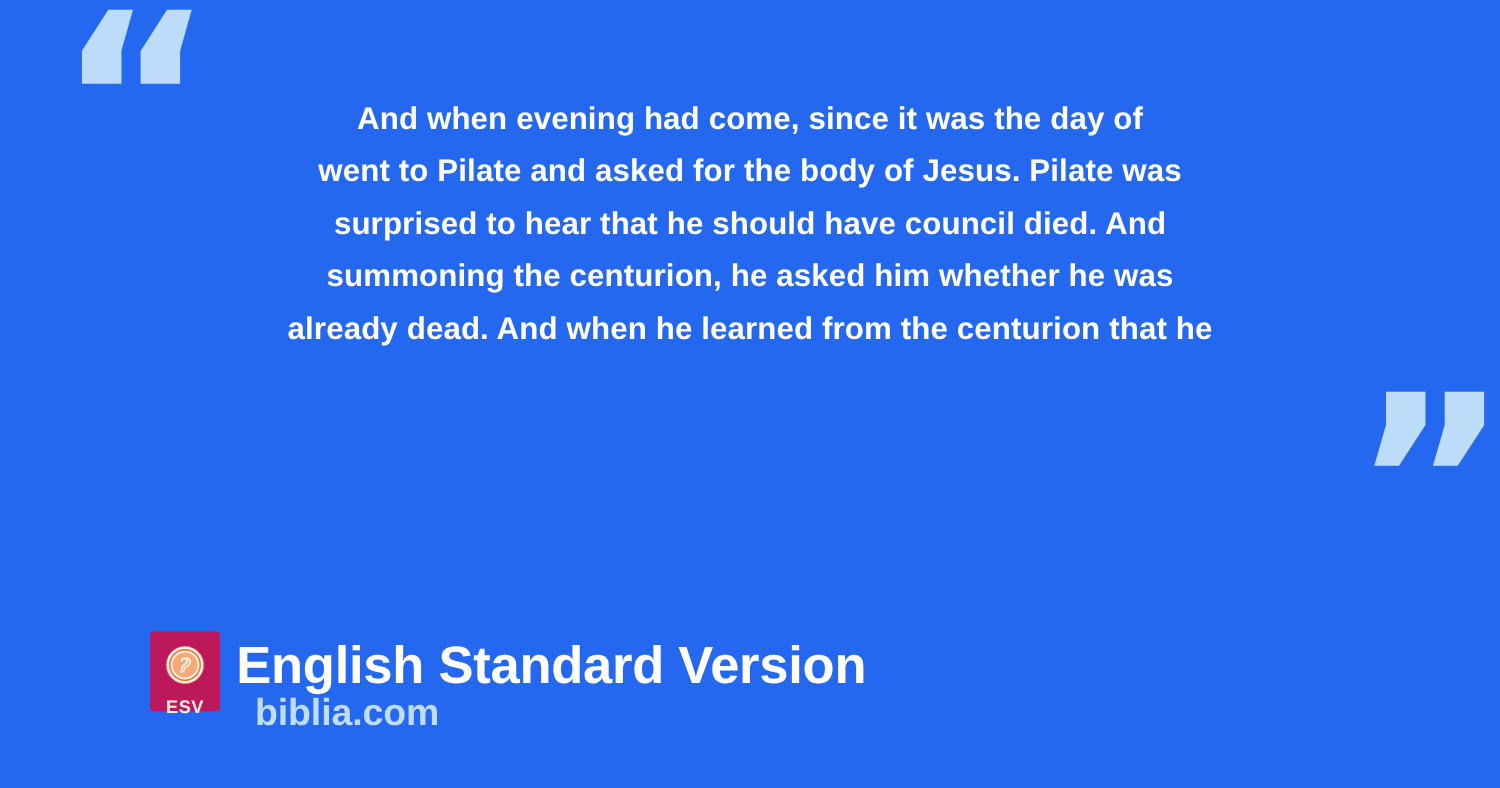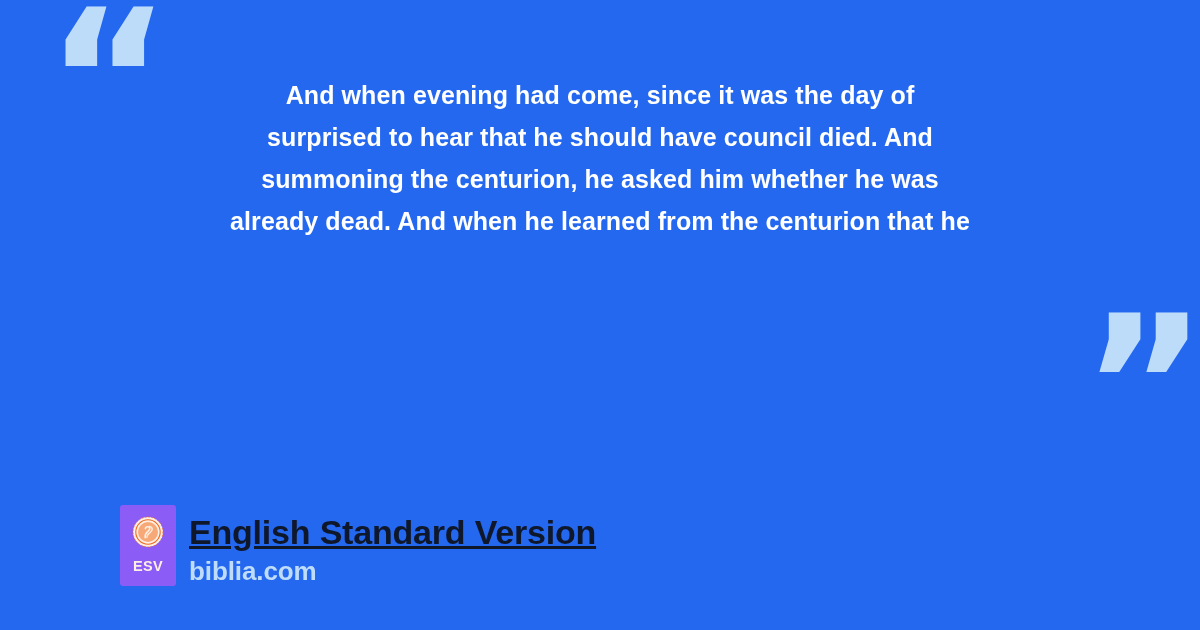--- a/index.html
+++ b/index.html
@@ -65,22 +65,22 @@
   .footer {
     position: absolute;
     left: 120px;
     top: 505px;
     display: flex;
     align-items: flex-start;
   }
 
   .esv-logo {
     width: 56px;
-    height: 81px;
-    background: #8b5cf6;
+    height: 64px;
+    background: #be185d;
     border-radius: 3px;
     display: flex;
     flex-direction: column;
     align-items: center;
     justify-content: flex-start;
     padding-top: 11px;
     box-sizing: border-box;
     flex: 0 0 auto;
   }
   .esv-seal {
@@ -99,49 +99,50 @@
   }
 
   .footer-text {
     margin-left: 13px;
     display: flex;
     flex-direction: column;
     justify-content: flex-start;
     padding-top: 4px;
   }
   .version-title {
-    color: #0f172a;
+    color: #ffffff;
     font-family: "Liberation Sans", sans-serif;
     font-weight: 700;
-    font-size: 34px;
+    font-size: 42px;
     line-height: 46px;
     letter-spacing: -0.2px;
     white-space: nowrap;
-    text-decoration: underline;
   }
   .site-url {
     margin-top: 2px;
     color: #BFDDFB;
     font-family: "Liberation Sans", sans-serif;
     font-weight: 700;
-    font-size: 26px;
+    font-size: 30px;
     line-height: 28px;
     letter-spacing: -0.1px;
     white-space: nowrap;
+    margin-left: 15px;
   }
 </style>
 </head>
 <body>
 
 <div class="card">
 
   <div class="quote-mark quote-open">“</div>
 
   <div class="verse-block">
     <div class="verse-line">And when evening had come, since it was the day of</div>
+    <div class="verse-line">went to Pilate and asked for the body of Jesus. Pilate was</div>
     <div class="verse-line">surprised to hear that he should have council died. And</div>
     <div class="verse-line">summoning the centurion, he asked him whether he was</div>
     <div class="verse-line">already dead. And when he learned from the centurion that he</div>
   </div>
 
   <div class="quote-mark quote-close">”</div>
 
   <div class="footer">
 
     <div class="esv-logo">

